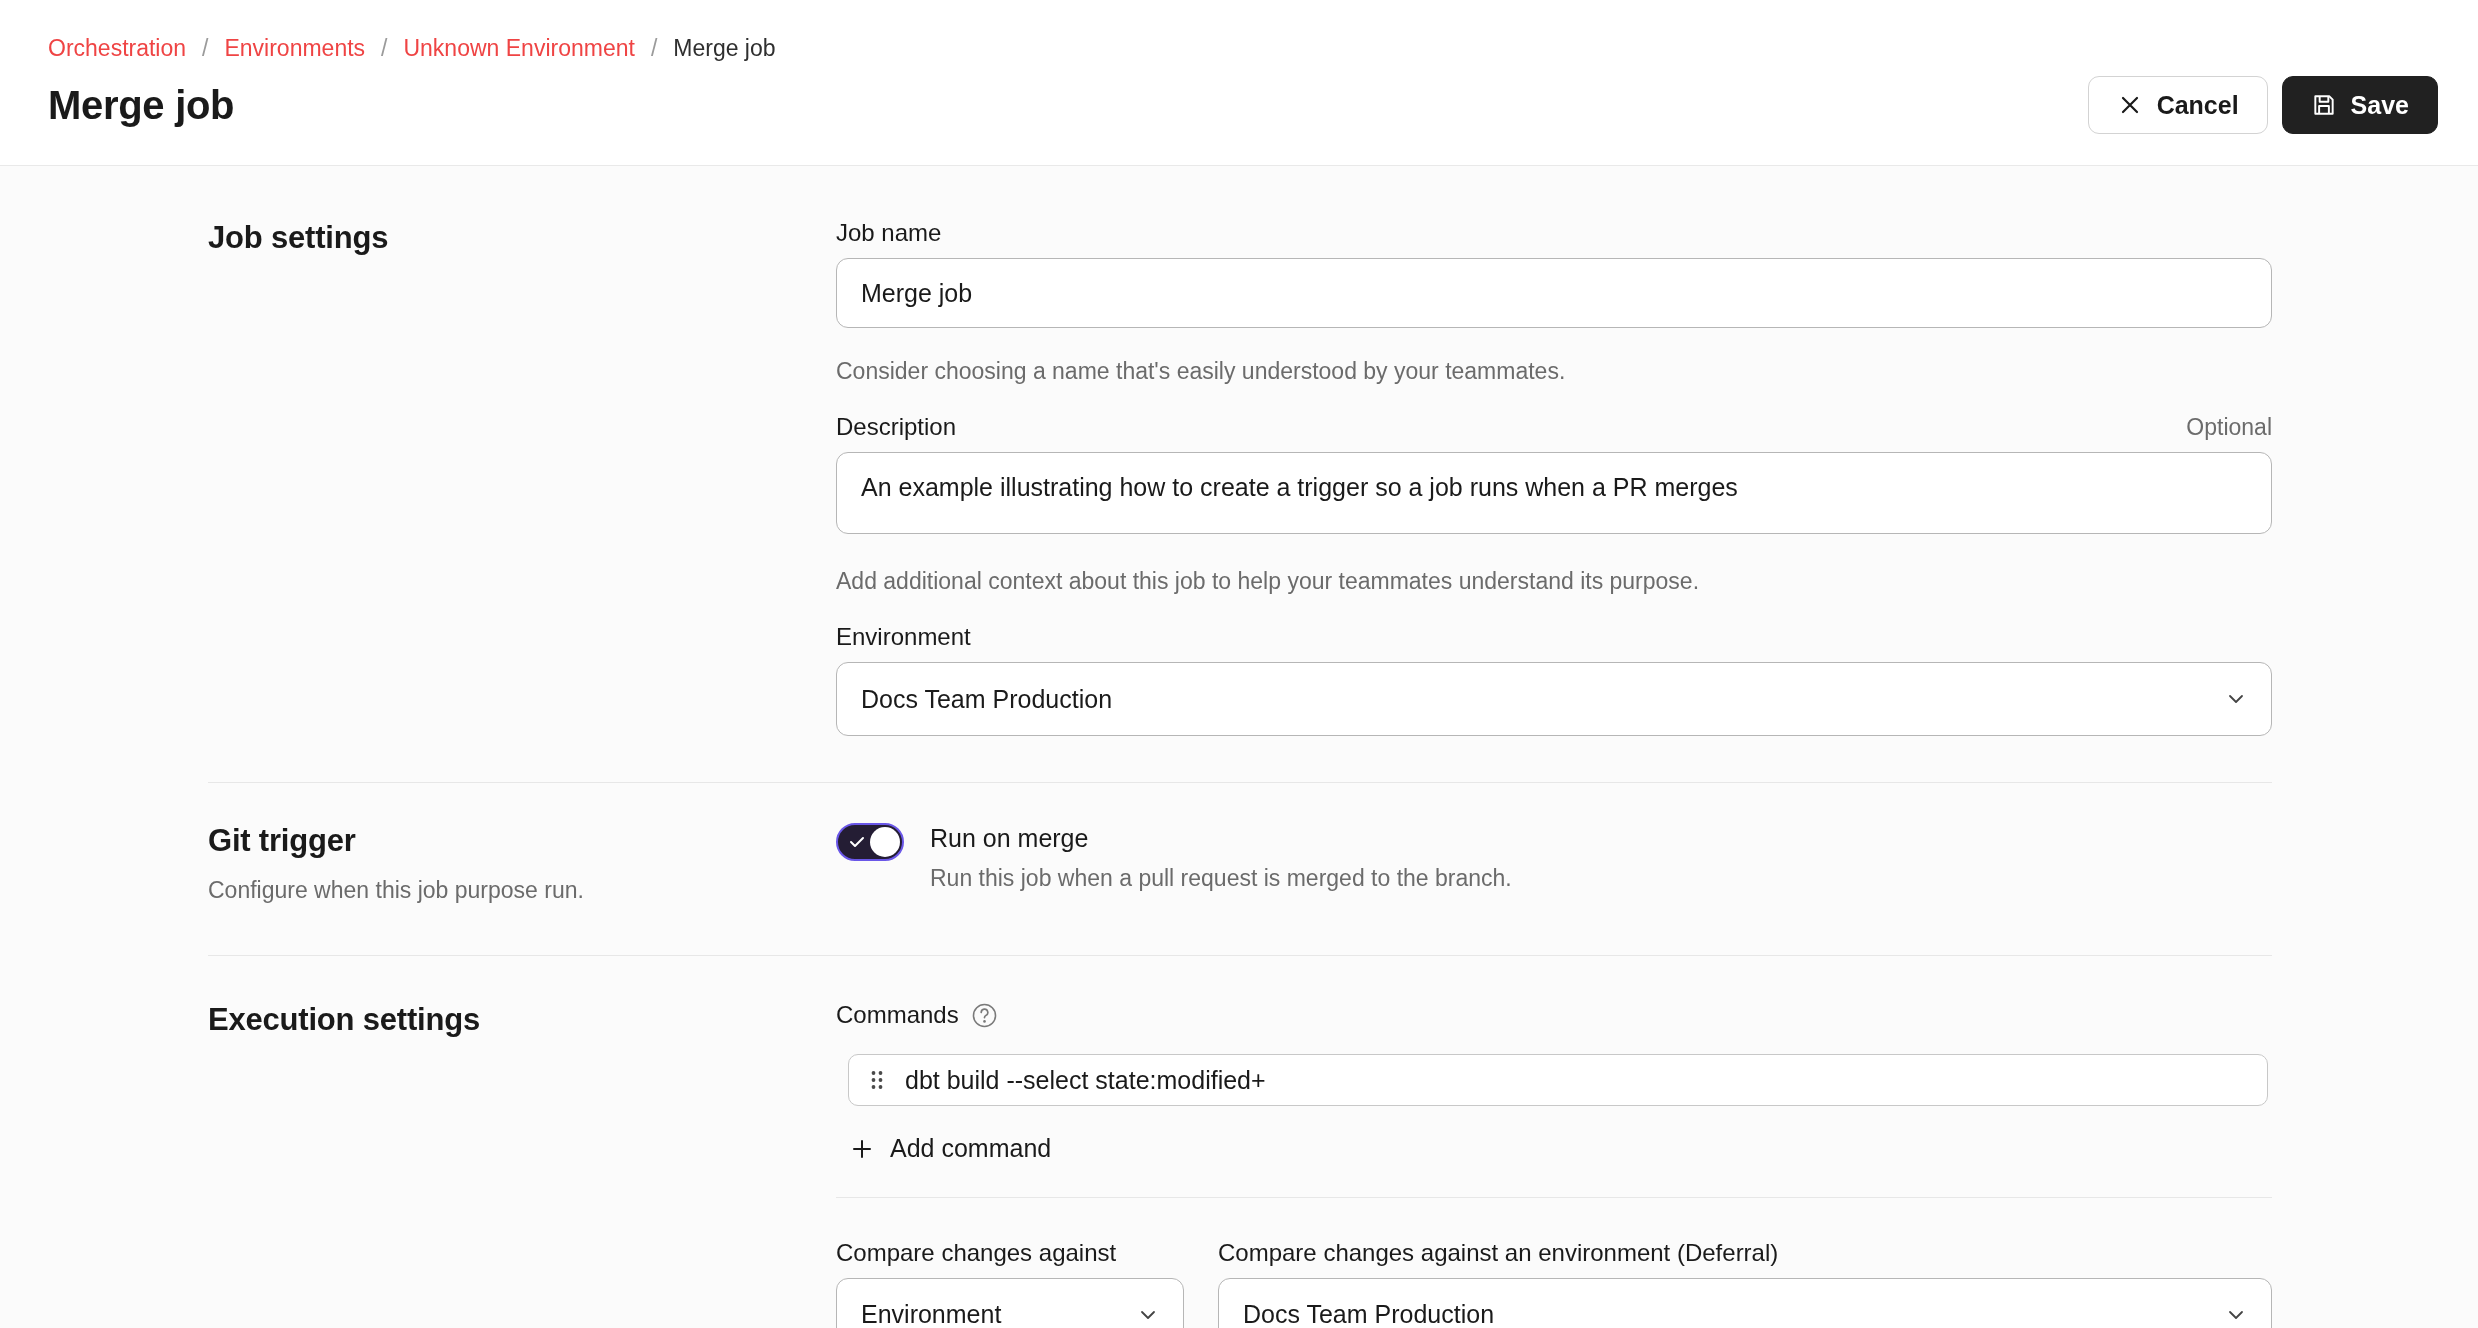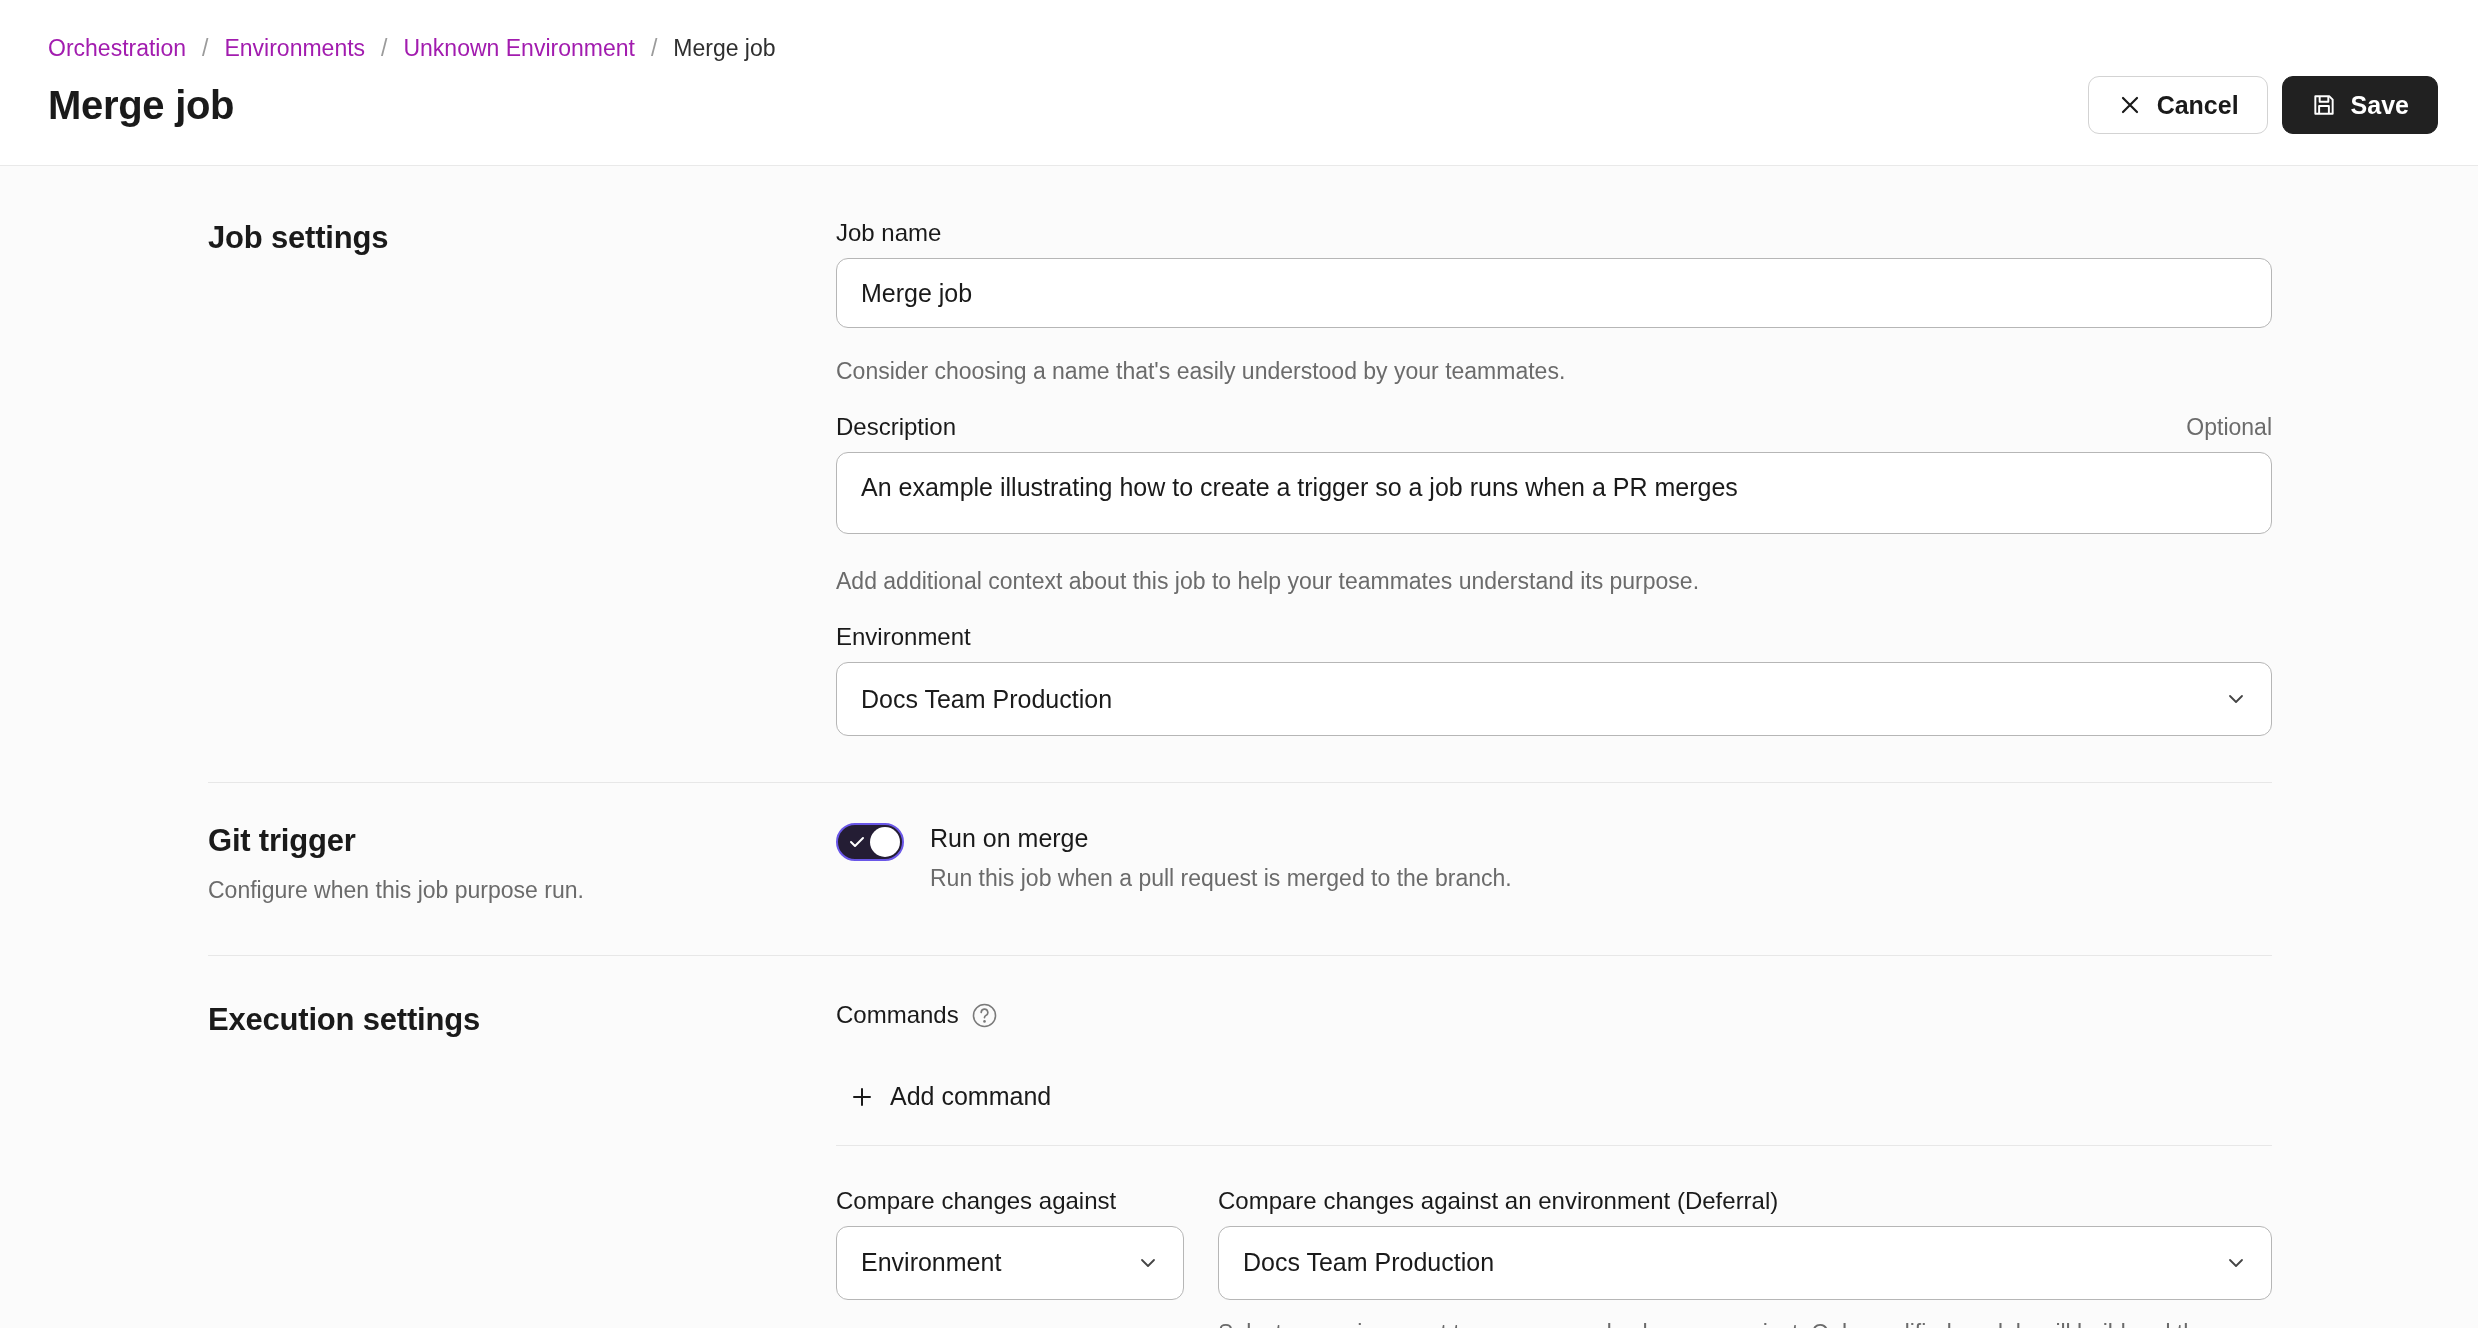--- a/index.html
+++ b/index.html
@@ -13,21 +13,21 @@
   .page { width: 2478px; height: 1328px; display: flex; flex-direction: column; }
 
   
   header {
     height: 166px; flex: 0 0 166px;
     background: #ffffff;
     border-bottom: 1px solid #e9e9e9;
     padding: 34px 40px 0 48px;
   }
   .breadcrumb { display: flex; align-items: center; gap: 16px; font-size: 23px; line-height: 28px; }
-  .crumb { color: #a21caf; cursor: pointer; }
+  .crumb { color: #ef4444; cursor: pointer; }
   .crumb-sep { color: #9b9b9b; }
   .crumb-current { color: #2f2f2f; }
   .title-row { margin-top: 14px; display: flex; align-items: center; justify-content: space-between; }
   h1.page-title { font-size: 40px; font-weight: 700; line-height: 54px; letter-spacing: -0.3px; }
   .actions { display: flex; gap: 14px; }
   .btn {
     display: inline-flex; align-items: center; gap: 14px;
     height: 58px; padding: 0 28px;
     border-radius: 11px; font-size: 25px; font-weight: 600;
     font-family: "Liberation Sans", sans-serif;
@@ -239,20 +239,33 @@
           <span class="field-label">Commands</span>
           <span class="icon">
             <svg width="27" height="27" viewBox="0 0 27 27">
               <circle cx="13.5" cy="13.5" r="11" fill="none" stroke="#7a7a7a" stroke-width="1.6"></circle>
               <path d="M10.2 10.4 a3.3 3.3 0 1 1 4.6 3.1 c-1 .45 -1.3 1 -1.3 2.1" fill="none" stroke="#7a7a7a" stroke-width="1.7" stroke-linecap="round"></path>
               <circle cx="13.5" cy="19.4" r="1.3" fill="#7a7a7a"></circle>
             </svg>
           </span>
         </div>
 
+        <div class="command-row">
+          <span class="drag-handle icon">
+            <svg width="16" height="26" viewBox="0 0 16 26">
+              <circle cx="4.5" cy="6" r="1.9" fill="#4a4a4a"></circle>
+                <circle cx="11.5" cy="6" r="1.9" fill="#4a4a4a"></circle>
+              <circle cx="4.5" cy="13" r="1.9" fill="#4a4a4a"></circle>
+                <circle cx="11.5" cy="13" r="1.9" fill="#4a4a4a"></circle>
+              <circle cx="4.5" cy="20" r="1.9" fill="#4a4a4a"></circle>
+                <circle cx="11.5" cy="20" r="1.9" fill="#4a4a4a"></circle>
+            </svg>
+          </span>
+          <input class="command-input" type="text" value="dbt build --select state:modified+" style="">
+        </div>
 
         <button class="add-command">
           <span class="icon">
             <svg width="24" height="24" viewBox="0 0 24 24">
                 <path d="M12 4 v16 M4 12 h16" stroke="#1a1a1a" stroke-width="2" stroke-linecap="round"></path>
               </svg>
           </span>
           <span>Add command</span>
         </button>
 

